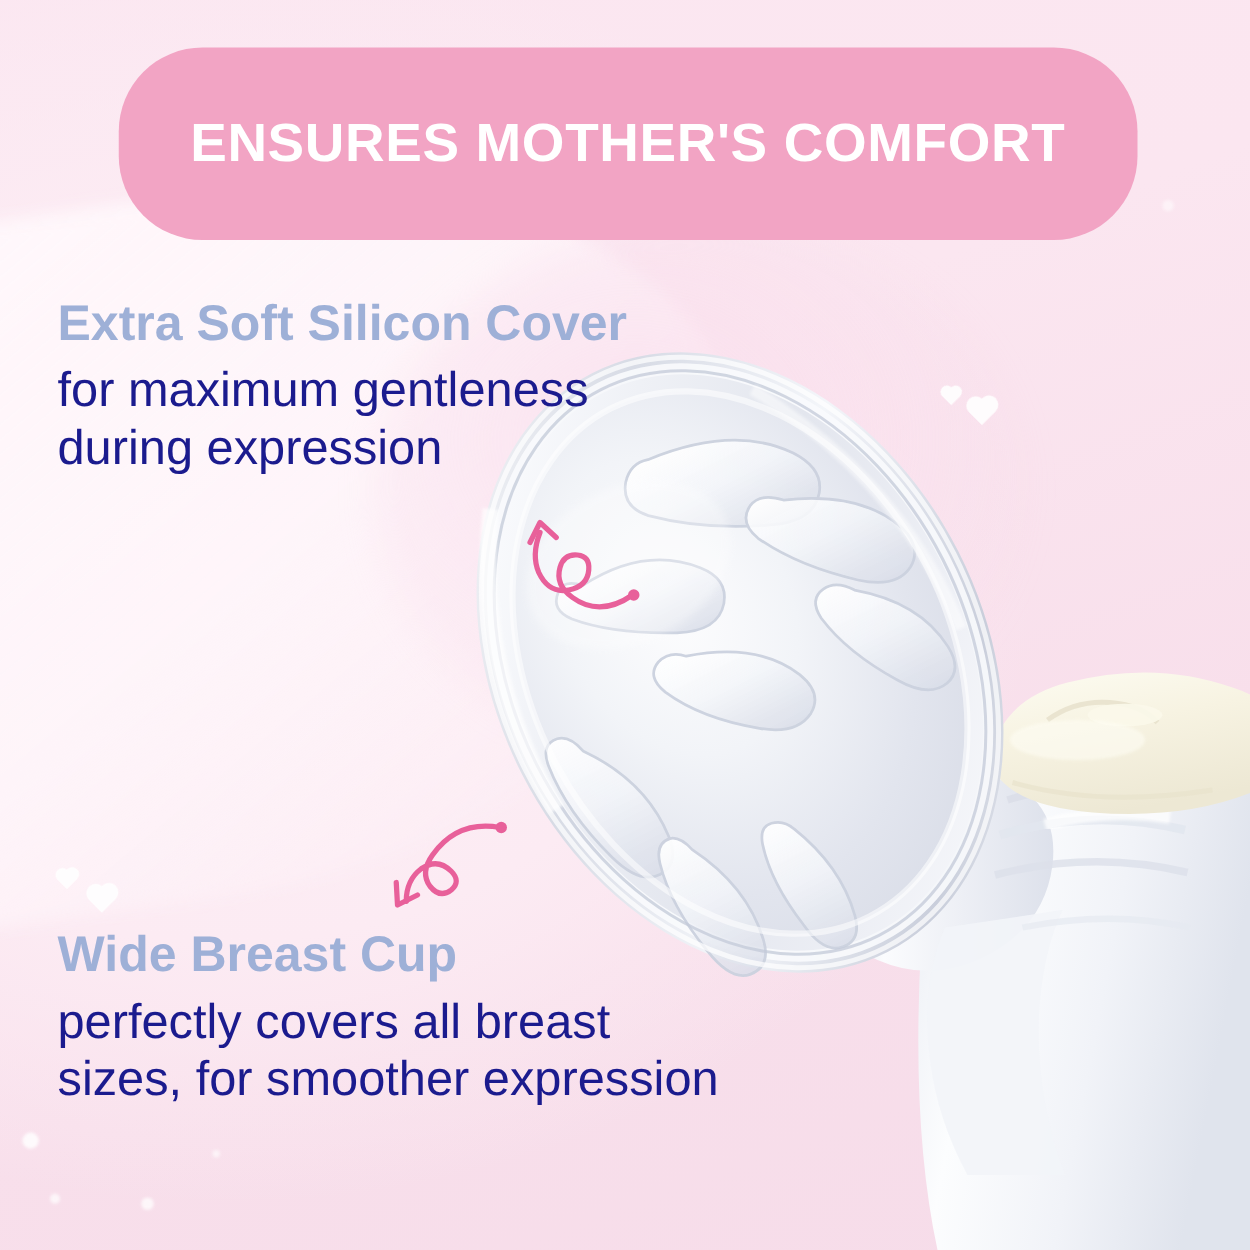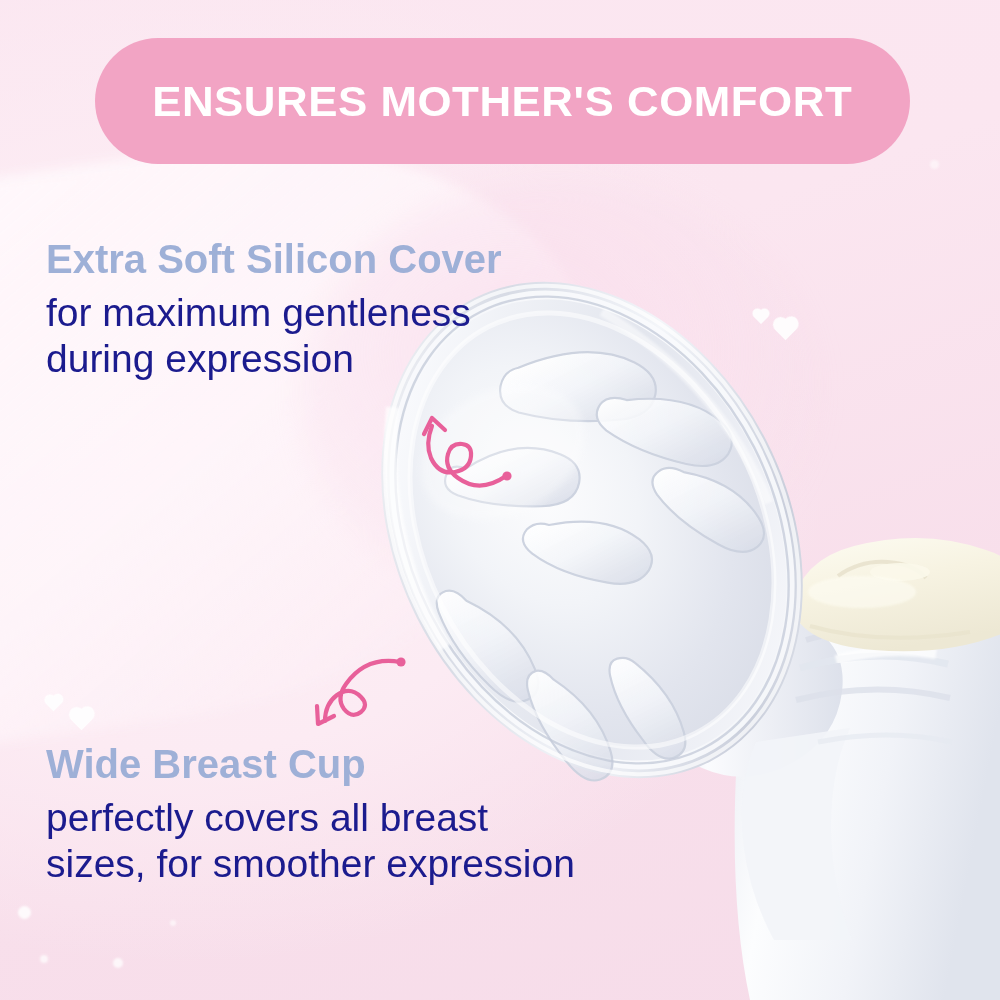--- a/index.html
+++ b/index.html
@@ -35,21 +35,21 @@
     background:radial-gradient(ellipse at 40% 40%, rgba(248,214,232,0.55) 0%, rgba(248,214,232,0.18) 55%, rgba(248,214,232,0) 80%);
     border-radius:50%;
     filter:blur(14px);
     pointer-events:none;
   }
 
   
   .banner {
     position:absolute;
     left:95px; top:38px;
-    width:815px; height:126px;
+    width:815px; height:154px;
     background:#F2A4C4;
     border-radius:67px;
     display:flex; align-items:center; justify-content:center;
   }
   .banner-text {
     color:#FFFFFF;
     font-size:43px;
     font-weight:bold;
     letter-spacing:0.5px;
     white-space:nowrap;

